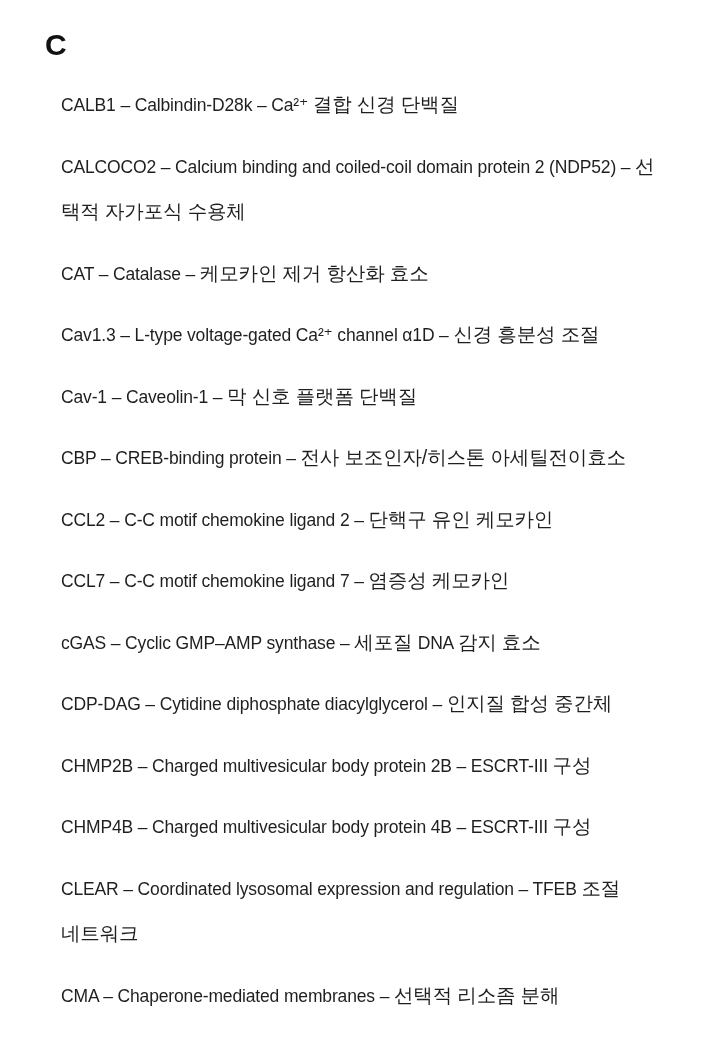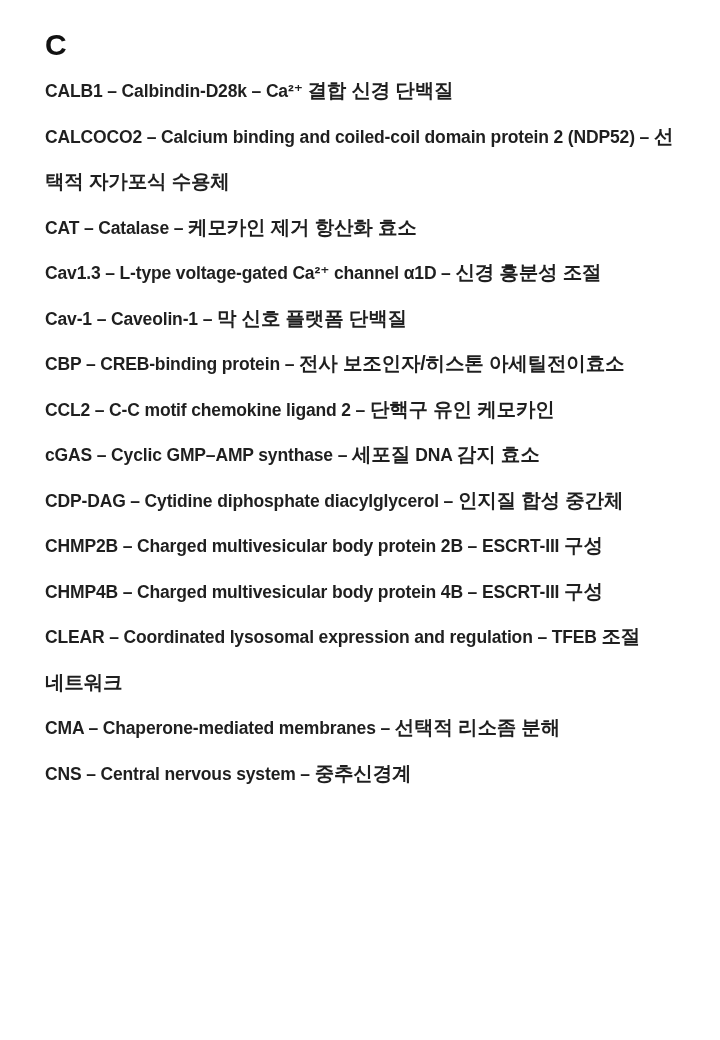--- a/index.html
+++ b/index.html
@@ -25,27 +25,26 @@
     font-size: 30px;
     line-height: 42px;
     font-weight: 700;
     color: #111111;
     letter-spacing: 0;
   }
   .glossary-list {
     max-width: 665px;
   }
   .entry {
-    margin: 0;
+    margin: 16px;
     font-size: 17.5px;
     line-height: 44.5px;
     color: #1f1f1f;
     letter-spacing: -0.15px;
     white-space: pre-wrap;
-    font-weight: bold;
   }
   .entry .ko {
     font-size: 19.5px;
   }
   .entry .en {
     font-size: 17.5px;
   }
 </style>
 </head>
 <body>
@@ -54,20 +53,21 @@
   <h1 class="letter-heading">C</h1>
   <div class="glossary-list">
       <p class="entry"><span class="en">CALB1 – Calbindin-D28k – Ca²⁺ </span><span class="ko">결합 신경 단백질</span></p>
       <p class="entry"><span class="en">CALCOCO2 – Calcium binding and coiled-coil domain protein 2 (NDP52) – </span><span class="ko">선
 택적 자가포식 수용체</span></p>
       <p class="entry"><span class="en">CAT – Catalase – </span><span class="ko">케모카인 제거 항산화 효소</span></p>
       <p class="entry"><span class="en">Cav1.3 – L-type voltage-gated Ca²⁺ channel α1D – </span><span class="ko">신경 흥분성 조절</span></p>
       <p class="entry"><span class="en">Cav-1 – Caveolin-1 – </span><span class="ko">막 신호 플랫폼 단백질</span></p>
       <p class="entry"><span class="en">CBP – CREB-binding protein – </span><span class="ko">전사 보조인자/히스톤 아세틸전이효소</span></p>
       <p class="entry"><span class="en">CCL2 – C-C motif chemokine ligand 2 – </span><span class="ko">단핵구 유인 케모카인</span></p>
+      <p class="entry"><span class="en">CCL7 – C-C motif chemokine ligand 7 – </span><span class="ko">염증성 케모카인</span></p>
       <p class="entry"><span class="en">cGAS – Cyclic GMP–AMP synthase – </span><span class="ko">세포질 </span><span class="en">DNA </span><span class="ko">감지 효소</span></p>
       <p class="entry"><span class="en">CDP-DAG – Cytidine diphosphate diacylglycerol – </span><span class="ko">인지질 합성 중간체</span></p>
       <p class="entry"><span class="en">CHMP2B – Charged multivesicular body protein 2B – ESCRT-III </span><span class="ko">구성</span></p>
       <p class="entry"><span class="en">CHMP4B – Charged multivesicular body protein 4B – ESCRT-III </span><span class="ko">구성</span></p>
       <p class="entry"><span class="en">CLEAR – Coordinated lysosomal expression and regulation – TFEB </span><span class="ko">조절
 네트워크</span></p>
       <p class="entry"><span class="en">CMA – Chaperone-mediated membranes – </span><span class="ko">선택적 리소좀 분해</span></p>
       <p class="entry"><span class="en">CNS – Central nervous system – </span><span class="ko">중추신경계</span></p>
     </div>
 </div>

